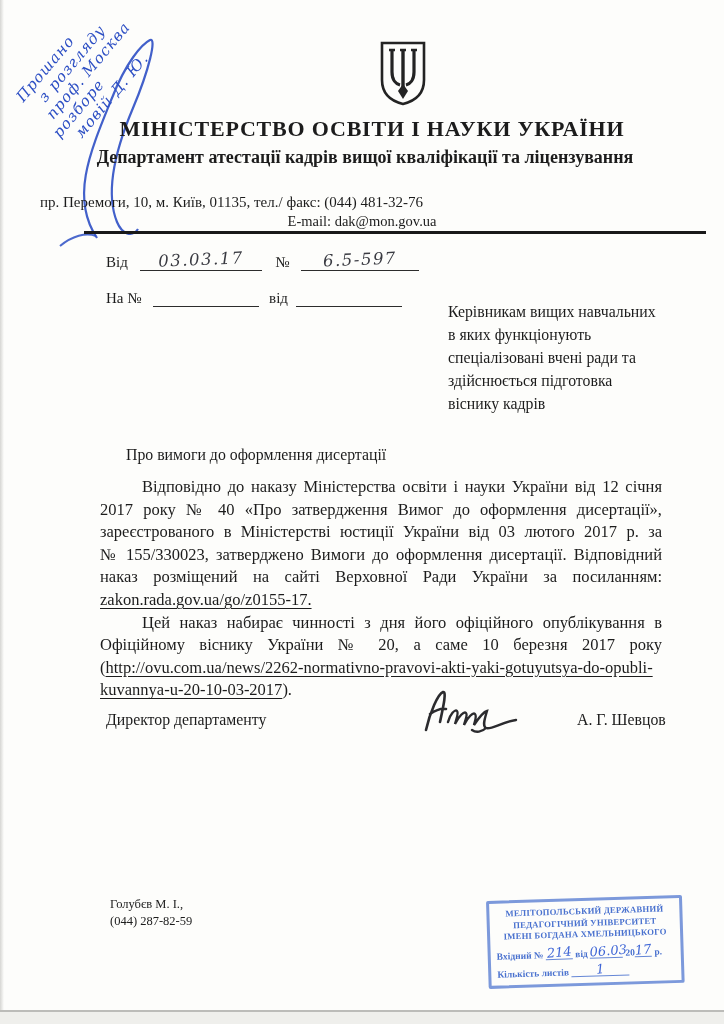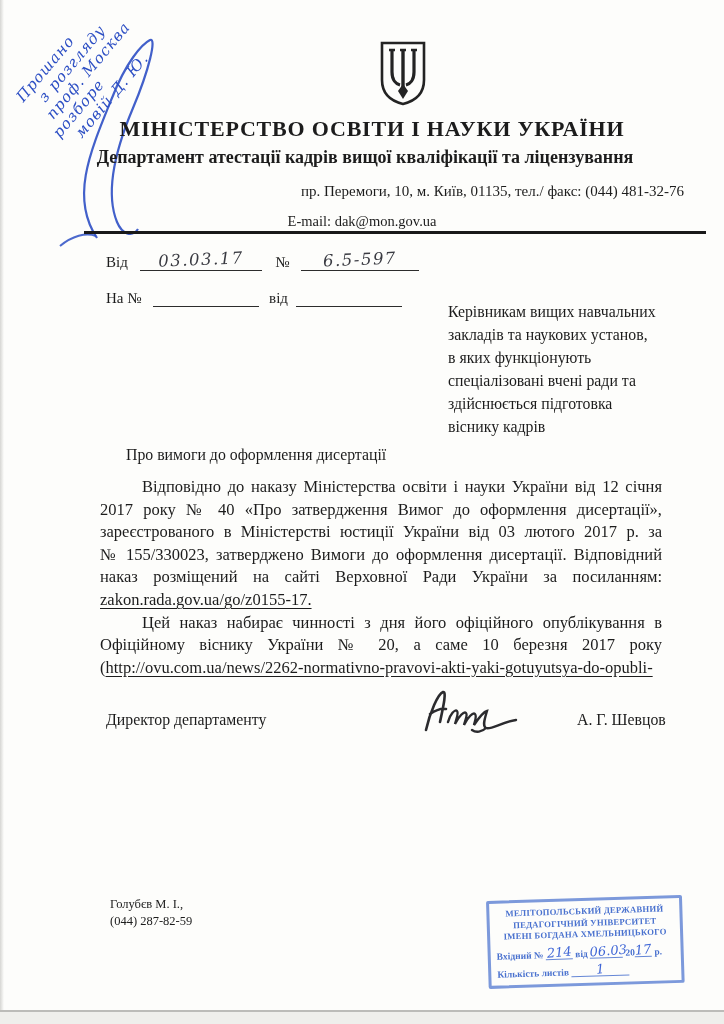--- a/index.html
+++ b/index.html
@@ -22,21 +22,21 @@
   .hn1{margin-left:2px;} .hn2{margin-left:16px;} .hn3{margin-left:8px;}
   .hn4{margin-left:-2px;} .hn5{margin-left:12px;}
   .flourish { position:absolute; left:0; top:0; }
 
   
   .emblem { position:absolute; left:377px; top:40px; }
   .ministry { position:absolute; left:40px; right:20px; top:116px; text-align:center;
     font-size:22px; font-weight:bold; letter-spacing:.8px; }
   .dept { position:absolute; left:20px; right:14px; top:147px; text-align:center;
     font-size:18px; font-weight:bold; }
-  .addr { position:absolute; left:40px; right:40px; top:183px; text-align:right; font-size:15px; }
+  .addr { position:absolute; left:40px; right:40px; top:194px; text-align:left; font-size:15px; }
   .email { position:absolute; left:40px; right:40px; top:213px; text-align:center; font-size:14.5px; }
   .rule { position:absolute; left:84px; top:231px; width:622px; height:3px; background:#191919;
     box-shadow:0 4px 0 -2px rgba(20,20,20,.55); }
 
   
   .refrow { position:absolute; font-size:15px; white-space:nowrap; }
   .refrow .lbl { display:inline-block; }
   .blank { display:inline-block; border-bottom:1.4px solid #2c2c2c; height:19px;
     position:relative; vertical-align:-4px; }
   .hw { position:absolute; bottom:1px; left:0; width:100%; text-align:center;
@@ -126,39 +126,39 @@
   </div>
   <div class="refrow" style="left:106px; top:287px;">
     <span class="lbl">На №</span>
     <span class="blank" style="width:106px; margin-left:8px;"></span>
     <span class="lbl" style="margin-left:6px;">від</span>
     <span class="blank" style="width:106px; margin-left:4px;"></span>
   </div>
 
   <div class="recipient">
     <div>Керівникам вищих навчальних</div>
-    <div>закладів та наукових установ,</div>
     <div>в яких функціонують</div>
     <div>спеціалізовані вчені ради та</div>
     <div>здійснюється підготовка</div>
     <div>віснику кадрів</div>
   </div>
 
   <div class="subject">Про вимоги до оформлення дисертації</div>
 
   <div class="bodytext">
     <div class="jline indent">Відповідно до наказу Міністерства освіти і науки України від 12 січня</div>
     <div class="jline">2017 року № 40 «Про затвердження Вимог до оформлення дисертації»,</div>
     <div class="jline">зареєстрованого в Міністерстві юстиції України від 03 лютого 2017 р. за</div>
     <div class="jline">№ 155/330023, затверджено Вимоги до оформлення дисертації. Відповідний</div>
     <div class="jline">наказ розміщений на сайті Верховної Ради України за посиланням:</div>
     <div class="leftline"><span class="link">zakon.rada.gov.ua/go/z0155-17.</span></div>
     <div class="jline indent">Цей наказ набирає чинності з дня його офіційного опублікування в</div>
     <div class="jline">Офіційному віснику України № 20, а саме 10 березня 2017 року</div>
     <div class="leftline"><span>(</span><span class="link">http://ovu.com.ua/news/2262-normativno-pravovi-akti-yaki-gotuyutsya-do-opubli-</span></div>
+    <div class="leftline"><span class="link">kuvannya-u-20-10-03-2017</span><span>).</span></div>
   </div>
 
   <div class="sig-label">Директор департаменту</div>
   <div class="sig-glyph">
     <svg width="110" height="58" viewBox="0 0 110 58">
       <path d="M14,52 C18,34 26,16 31,14 C35,13 31,30 28,44 M18,36 C24,32 30,30 34,31" fill="none" stroke="#2b2b2e" stroke-width="2.6" stroke-linecap="round"></path>
       <path d="M36,44 C38,36 43,31 45,33 C47,35 44,42 43,46 C47,38 52,33 54,35 C56,37 53,43 52,47 C56,39 61,34 63,36 C65,38 63,43 62,47 C66,41 71,34 75,33 C73,40 70,48 74,50 C79,52 90,44 104,42 M74,50 C70,54 64,55 60,52" fill="none" stroke="#2b2b2e" stroke-width="2.4" stroke-linecap="round"></path>
     </svg>
   </div>
   <div class="sig-name">А. Г. Шевцов</div>

